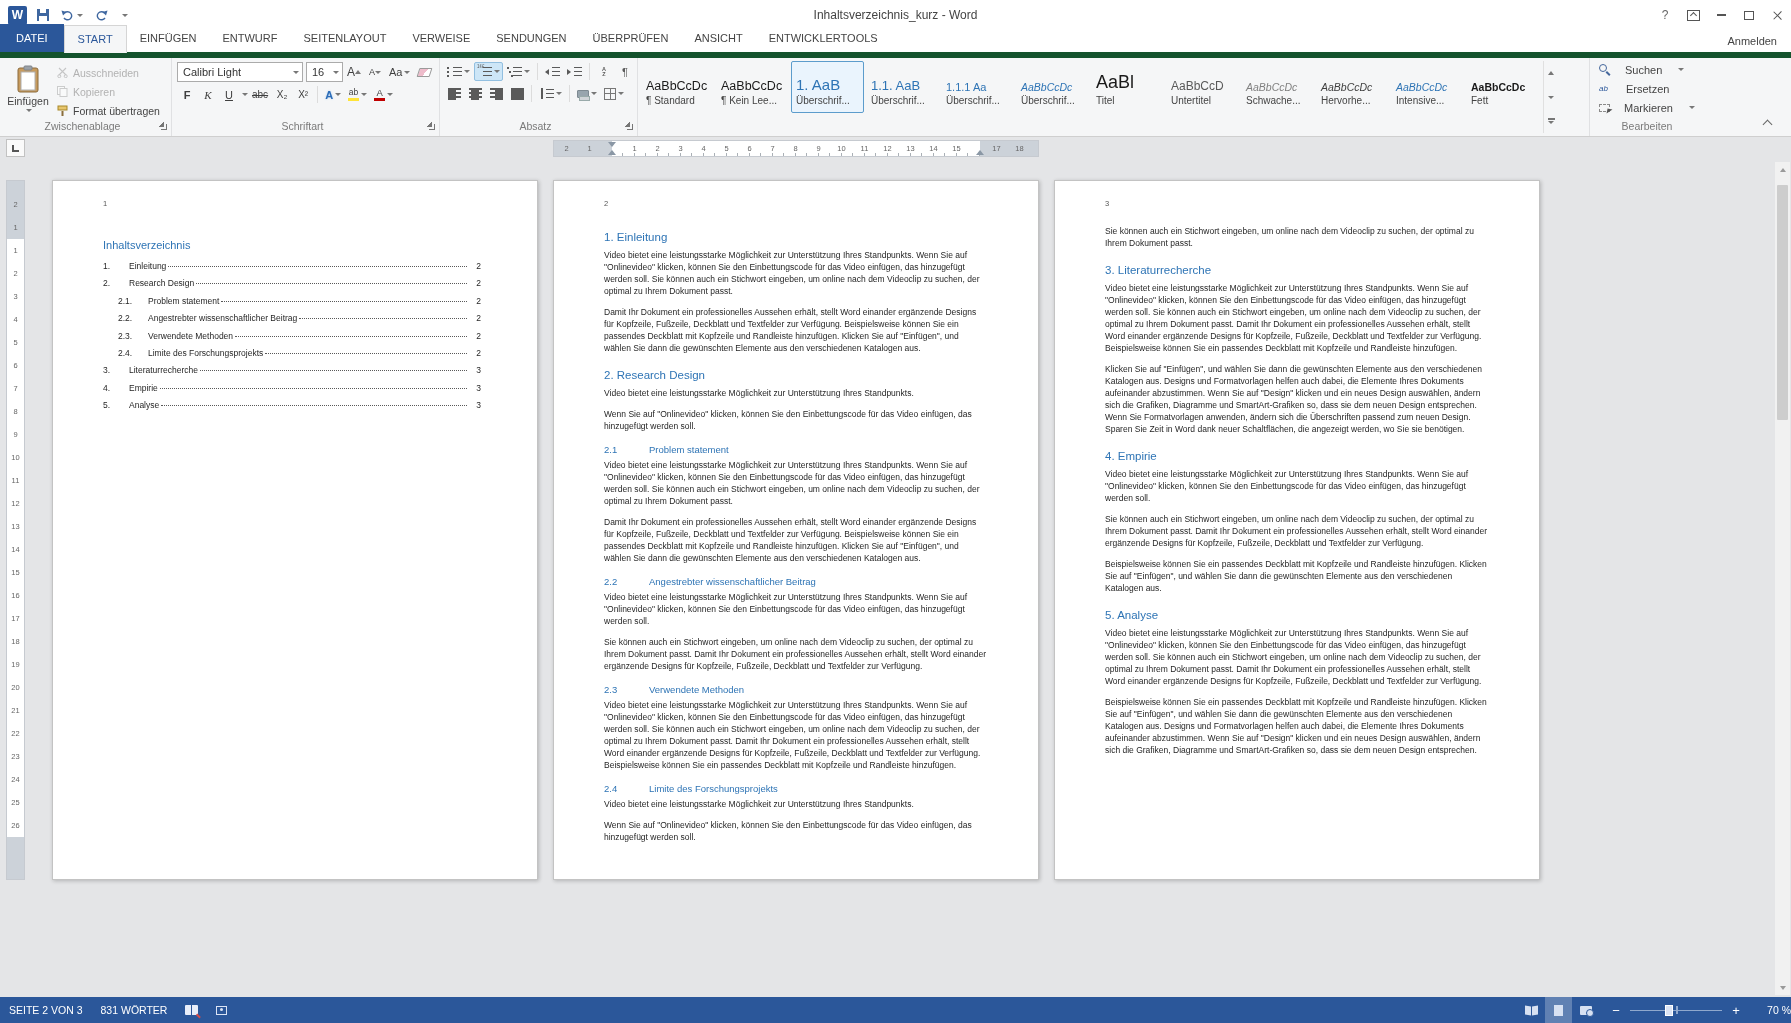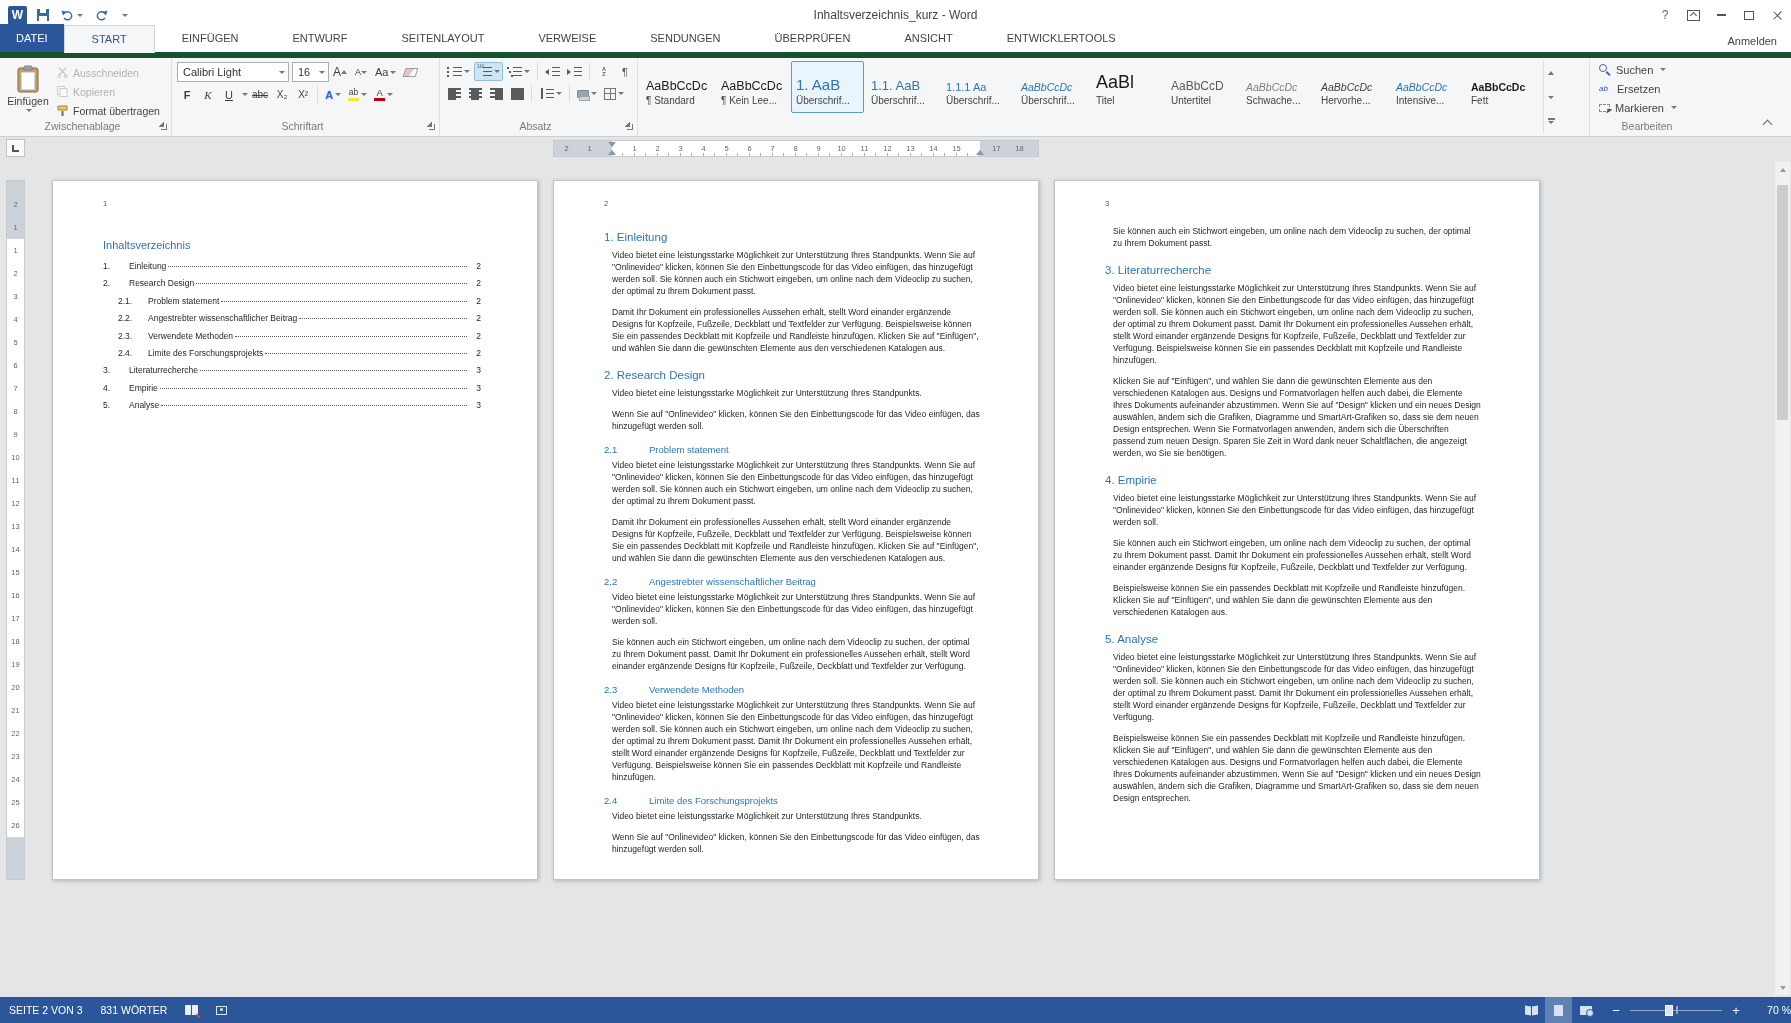--- a/index.html
+++ b/index.html
@@ -20,21 +20,21 @@
   .max-ic{width:10px;height:9px;border:1.2px solid #555;display:inline-block}
   .min-ic{width:9px;height:1.4px;background:#555;display:inline-block}
   .rdo-ic{width:13px;height:11px;border:1.2px solid #555;display:inline-flex;align-items:flex-end;justify-content:center}
   .rdo-ic i{width:5px;height:5px;border-top:1.4px solid #555;border-right:1.4px solid #555;transform:rotate(-45deg);margin-bottom:2px}
   .cd{width:0;height:0;border-left:3px solid transparent;border-right:3px solid transparent;border-top:3.5px solid #777;display:inline-block;margin-left:2px;flex:none}
   .tri-up{width:0;height:0;border-left:3px solid transparent;border-right:3px solid transparent;border-bottom:4px solid #777;display:inline-block}
 
   
   .tabrow{position:absolute;left:0;top:30px;right:0;height:28px;background:#fff;display:flex;align-items:flex-end;border-bottom:6px solid #14532d}
   #tabs{display:flex;align-items:flex-end;height:100%}
-  .tab{height:28px;display:flex;align-items:center;padding:0 27px;font-size:11px;color:#444;cursor:pointer;white-space:nowrap}
+  .tab{height:28px;display:flex;align-items:center;padding:0 13px;font-size:11px;color:#444;cursor:pointer;white-space:nowrap}
   .tab.file{background:#2b579a;color:#fff;padding:0 16px}
   .tab.active{background:#f5f6f7;color:#2b579a;border:1px solid #d5d5d5;border-bottom:1px solid #f5f6f7;margin-bottom:-1px;position:relative;z-index:2}
   .signin{margin-left:auto;font-size:11px;color:#444;padding:0 14px;cursor:pointer;height:100%;display:flex;align-items:center}
 
   
   .ribbon{position:absolute;left:0;top:58px;right:0;height:79px;background:#f5f6f7;border-bottom:1px solid #cfcfcf;display:flex}
   .rgroup{display:flex;flex-direction:column;border-right:1px solid #e0e1e3;height:100%;flex:none}
   .rg-content{flex:1;display:flex;align-items:center;padding:2px 4px;min-height:0}
   .rg-label{height:17px;display:flex;align-items:center;justify-content:center;font-size:10.5px;color:#7a7a7a;position:relative;padding:0 16px 3px 10px;white-space:nowrap}
   .launcher{position:absolute;right:3px;bottom:5px;width:10px;height:10px;cursor:pointer}
@@ -52,21 +52,21 @@
   .sbtn{display:flex;align-items:center;gap:5px;font-size:10.5px;height:17px;padding:0 3px;color:#444;cursor:pointer;white-space:nowrap}
   .sbtn.disabled{color:#b2b2b2}
   .sbtn.disabled svg{opacity:.45}
 
   
   .g-font{width:268px}
   .g-font .rg-content{flex-direction:column;align-items:flex-start;justify-content:flex-start;padding:4px 5px 1px;gap:3px}
   .frow{display:flex;align-items:center;gap:1px}
   .combo{height:20px;background:#fff;border:1px solid #ababab;display:flex;align-items:center;font-size:11px;color:#333;padding-left:5px;cursor:pointer}
   .combo .cc{width:14px;height:100%;display:flex;align-items:center;justify-content:center;margin-left:auto}
-  .combo-name{width:112px}
+  .combo-name{width:126px}
   .combo-size{width:37px;margin-left:2px}
   .tbtn{min-width:20px;height:19px;display:inline-flex;align-items:center;justify-content:center;font-size:11px;color:#3f3f3f;padding:0 2px;cursor:pointer;border:1px solid transparent;border-radius:2px;flex:none}
   .tbtn.sel{background:#cde6f7;border-color:#92bfe0}
   .bU{text-decoration:underline}
   .bB{font-weight:bold}
   .bI{font-style:italic;font-family:"Liberation Serif",serif}
   .bS{text-decoration:line-through;font-size:10px}
   .fxA{color:#2b6cb8;text-shadow:0 0 2px #a9c9ea;font-weight:bold}
   .clrbar{display:inline-flex;flex-direction:column;align-items:center;line-height:1}
   .clrbar i{display:block;width:11px;height:3px;margin-top:1px}
@@ -128,21 +128,21 @@
   .spv-emph{font-size:10.5px;color:#404040;font-style:italic}
   .spv-intense{font-size:10.5px;color:#2e74b5;font-style:italic}
   .spv-bold{font-size:10.5px;color:#1a1a1a;font-weight:bold}
   .gal-scroll{width:15px;display:flex;flex-direction:column;margin-left:3px;border-left:1px solid #e0e0e0}
   .gs-btn{flex:1;display:flex;align-items:center;justify-content:center;cursor:pointer;flex-direction:column;gap:1px}
   .gs-bar{width:7px;height:1.6px;background:#777}
 
   
   .g-edit{width:120px}
   .g-edit .rg-content{flex-direction:column;align-items:flex-start;justify-content:center;gap:2px;padding-left:9px}
-  .ed-row{display:flex;align-items:center;gap:5px;font-size:11px;color:#444;height:17px;cursor:pointer;white-space:nowrap}
+  .ed-row{display:flex;align-items:center;gap:14px;font-size:11px;color:#444;height:17px;cursor:pointer;white-space:nowrap}
 
   
   .tab-selector{position:absolute;left:6px;top:139px;width:19px;height:18px;background:#fafafa;border:1px solid #c2c2c2;display:flex;align-items:center;justify-content:center;cursor:pointer;z-index:3}
   .tabmark{width:7px;height:7px;border-left:2px solid #555;border-bottom:2px solid #555}
   .hruler{position:absolute;left:553px;top:140px;height:17px;display:flex;border:1px solid #c6cad0;z-index:3}
   .hseg{height:100%;display:flex;align-items:center;font-size:7.5px;color:#666}
   .hseg span{width:23px;text-align:center;flex:none}
   .hleft{width:58px;background:#ccd2d9;padding-left:1px}
   .hmid{width:368px;background:#fff;padding-left:11px;position:relative}
   .hmid .ticks{position:absolute;left:0;top:11.5px;height:3px;width:100%;background:repeating-linear-gradient(to right,transparent 0 10.4px,#aab0b6 10.4px 11.5px)}
@@ -167,21 +167,21 @@
   .toc-num{flex:none}
   .lvl1 .toc-num{width:26px}
   .lvl2{padding-left:15px}
   .lvl2 .toc-num{width:30px}
   .toc-label{flex:none;white-space:nowrap}
   .toc-dots{flex:1;border-bottom:1px dotted #595959;margin:0 2px;transform:translateY(-2px)}
   .toc-page{flex:none;width:12px;text-align:right}
   .doc-h1{font-size:11.5px;color:#2e74b5;margin:15px 0 6px;font-weight:400}
   .doc-h2{font-size:9.5px;color:#2e74b5;margin:12px 0 4px;font-weight:400}
   .h2-num{display:inline-block;width:45px}
-  .doc-p{font-size:8.5px;line-height:12px;color:#262626;margin:0 8px 9px;text-align:left}
+  .doc-p{font-size:8.5px;line-height:12px;color:#262626;margin:0 0 9px;text-align:left}
   .blocks>.doc-h1:first-child{margin-top:6px}
 
   
   .scrollbar{position:absolute;right:1px;top:162px;width:15px;height:833px;background:#f1f1f1;display:flex;flex-direction:column;align-items:center;z-index:3}
   .sb-arrow{height:15px;width:100%;display:flex;align-items:center;justify-content:center;cursor:pointer}
   .sb-arrow i{width:0;height:0;border-left:3.5px solid transparent;border-right:3.5px solid transparent}
   .sb-arrow.up i{border-bottom:4.5px solid #9a9a9a}
   .sb-arrow.dn i{border-top:4.5px solid #9a9a9a}
   .sb-track{flex:1;width:100%;position:relative}
   .sb-thumb{position:absolute;top:8px;left:2px;width:11px;height:235px;background:#cdcdcd;border-radius:1px;cursor:pointer}

